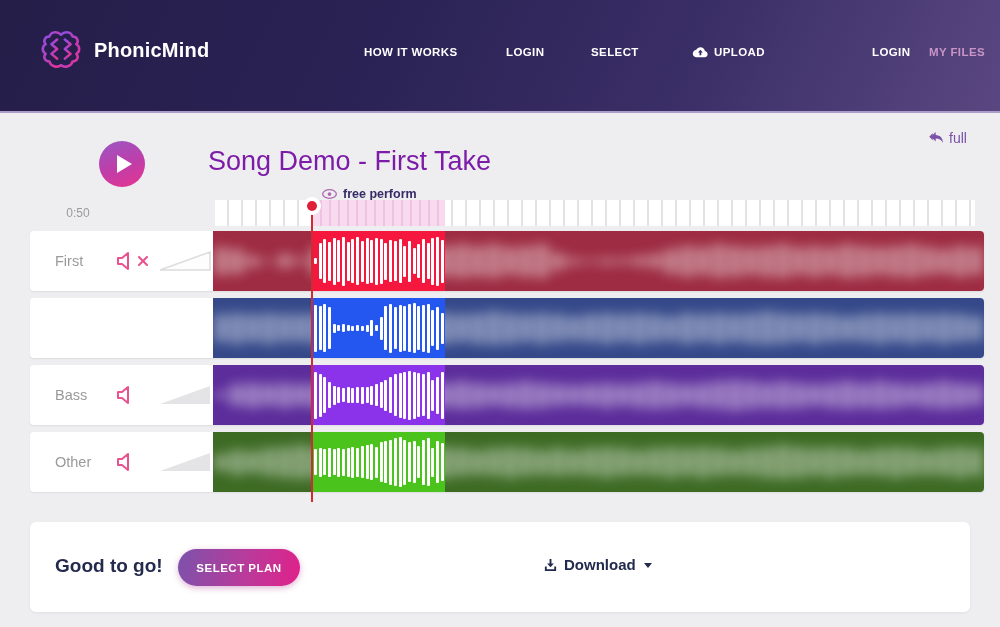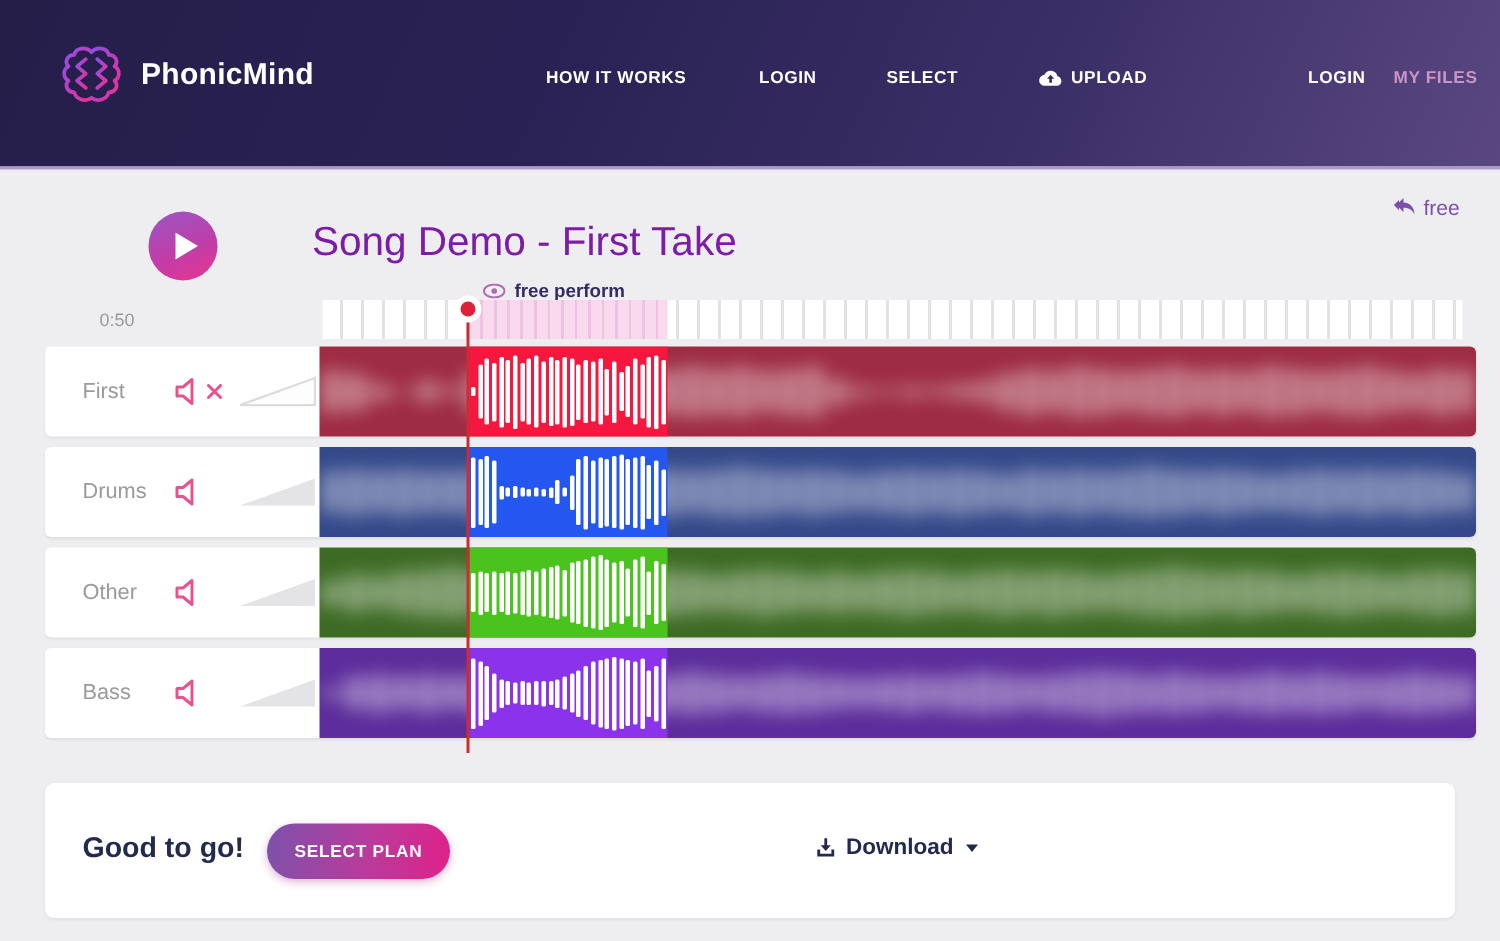--- a/index.html
+++ b/index.html
@@ -130,21 +130,21 @@
 
   <div class="back-link">
     <span>
       <svg width="17" height="14" viewBox="0 0 20 16">
         <g fill="#7a50a8">
           <path d="M9 1 L3.5 6.5 L9 12 L9 8.6 C13.5 8.6 16.3 10.4 17.5 14 C17.8 8.2 14.2 4.6 9 4.4 Z"></path>
           <path d="M5.5 2.5 L1.5 6.5 L5.5 10.5 L5.5 8 L3.8 6.5 L5.5 5 Z"></path>
         </g>
       </svg>
     </span>
-    <span>free</span>
+    <span>full</span>
   </div>
 
   <div class="play-btn">
     <span class="play-tri"></span>
   </div>
   <div class="song-title">Song Demo - First Take</div>
 
   <div class="free-sample">
     <span>
       <svg width="15" height="10" viewBox="0 0 16 10">
@@ -265,36 +265,20 @@
             <i style="height: 44px;"></i>
             <i style="height: 36px;"></i>
             <i style="height: 47px;"></i>
             <i style="height: 49px;"></i>
             <i style="height: 43px;"></i>
           </div>
       </div>
     </div>
 
     <div class="track-row" style="--base: #35498a; --active: #2456f0;">
-      <div class="track-controls">
-        <span class="track-label">Drums</span>
-        <span class="speaker-wrap">
-          <span>
-            <svg width="26" height="26" viewBox="0 0 26 26">
-              <path d="M7 10 L11 10 L17 5 L17 21 L11 16 L7 16 Z" fill="none" stroke="#e8538f" stroke-width="2" stroke-linejoin="round"></path>
-            </svg>
-          </span>
-
-        </span>
-        <span class="wedge-wrap">
-          <svg width="52" height="22" viewBox="0 0 52 22">
-            <polygon class="wedge-fill" points="1,20 51,2 51,20"></polygon>
-          </svg>
-        </span>
-      </div>
       <div class="waveform">
         <div class="wave-bg">
             <i style="height: 28px;"></i>
             <i style="height: 31px;"></i>
             <i style="height: 28px;"></i>
             <i style="height: 31px;"></i>
             <i style="height: 28px;"></i>
             <i style="height: 28px;"></i>
             <i style="height: 31px;"></i>
             <i style="height: 28px;"></i>
@@ -361,121 +345,20 @@
             <i style="height: 47px;"></i>
             <i style="height: 45px;"></i>
             <i style="height: 48px;"></i>
             <i style="height: 50px;"></i>
             <i style="height: 44px;"></i>
             <i style="height: 47px;"></i>
             <i style="height: 49px;"></i>
             <i style="height: 36px;"></i>
             <i style="height: 43px;"></i>
             <i style="height: 31px;"></i>
-          </div>
-      </div>
-    </div>
-
-    <div class="track-row" style="--base: #3d6b24; --active: #4ac41c;">
-      <div class="track-controls">
-        <span class="track-label">Other</span>
-        <span class="speaker-wrap">
-          <span>
-            <svg width="26" height="26" viewBox="0 0 26 26">
-              <path d="M7 10 L11 10 L17 5 L17 21 L11 16 L7 16 Z" fill="none" stroke="#e8538f" stroke-width="2" stroke-linejoin="round"></path>
-            </svg>
-          </span>
-
-        </span>
-        <span class="wedge-wrap">
-          <svg width="52" height="22" viewBox="0 0 52 22">
-            <polygon class="wedge-fill" points="1,20 51,2 51,20"></polygon>
-          </svg>
-        </span>
-      </div>
-      <div class="waveform">
-        <div class="wave-bg">
-            <i style="height: 17px;"></i>
-            <i style="height: 25px;"></i>
-            <i style="height: 22px;"></i>
-            <i style="height: 28px;"></i>
-            <i style="height: 31px;"></i>
-            <i style="height: 34px;"></i>
-            <i style="height: 31px;"></i>
-            <i style="height: 28px;"></i>
-            <i style="height: 28px;"></i>
-            <i style="height: 28px;"></i>
-            <i style="height: 28px;"></i>
-            <i style="height: 28px;"></i>
-            <i style="height: 28px;"></i>
-            <i style="height: 28px;"></i>
-            <i style="height: 31px;"></i>
-            <i style="height: 28px;"></i>
-            <i style="height: 25px;"></i>
-            <i style="height: 28px;"></i>
-            <i style="height: 31px;"></i>
-            <i style="height: 28px;"></i>
-            <i style="height: 25px;"></i>
-            <i style="height: 28px;"></i>
-            <i style="height: 25px;"></i>
-            <i style="height: 28px;"></i>
-            <i style="height: 31px;"></i>
-            <i style="height: 28px;"></i>
-            <i style="height: 25px;"></i>
-            <i style="height: 28px;"></i>
-            <i style="height: 31px;"></i>
-            <i style="height: 28px;"></i>
-            <i style="height: 31px;"></i>
-            <i style="height: 28px;"></i>
-            <i style="height: 25px;"></i>
-            <i style="height: 28px;"></i>
-            <i style="height: 31px;"></i>
-            <i style="height: 34px;"></i>
-            <i style="height: 31px;"></i>
-            <i style="height: 28px;"></i>
-            <i style="height: 31px;"></i>
-            <i style="height: 28px;"></i>
-            <i style="height: 25px;"></i>
-            <i style="height: 28px;"></i>
-            <i style="height: 31px;"></i>
-            <i style="height: 28px;"></i>
-            <i style="height: 25px;"></i>
-            <i style="height: 28px;"></i>
-            <i style="height: 31px;"></i>
-            <i style="height: 28px;"></i>
-          </div>
-        <div class="wave-sample">
-            <i style="height: 26px;"></i>
-            <i style="height: 29px;"></i>
-            <i style="height: 26px;"></i>
-            <i style="height: 29px;"></i>
-            <i style="height: 26px;"></i>
-            <i style="height: 29px;"></i>
-            <i style="height: 27px;"></i>
-            <i style="height: 29px;"></i>
-            <i style="height: 31px;"></i>
-            <i style="height: 29px;"></i>
-            <i style="height: 32px;"></i>
-            <i style="height: 34px;"></i>
-            <i style="height: 36px;"></i>
-            <i style="height: 31px;"></i>
-            <i style="height: 40px;"></i>
-            <i style="height: 42px;"></i>
-            <i style="height: 45px;"></i>
-            <i style="height: 48px;"></i>
-            <i style="height: 50px;"></i>
-            <i style="height: 45px;"></i>
-            <i style="height: 40px;"></i>
-            <i style="height: 42px;"></i>
-            <i style="height: 32px;"></i>
-            <i style="height: 45px;"></i>
-            <i style="height: 48px;"></i>
-            <i style="height: 29px;"></i>
-            <i style="height: 42px;"></i>
-            <i style="height: 38px;"></i>
           </div>
       </div>
     </div>
 
     <div class="track-row" style="--base: #5c2d9b; --active: #8a33ea;">
       <div class="track-controls">
         <span class="track-label">Bass</span>
         <span class="speaker-wrap">
           <span>
             <svg width="26" height="26" viewBox="0 0 26 26">
@@ -563,20 +446,121 @@
             <i style="height: 45px;"></i>
             <i style="height: 47px;"></i>
             <i style="height: 49px;"></i>
             <i style="height: 47px;"></i>
             <i style="height: 44px;"></i>
             <i style="height: 42px;"></i>
             <i style="height: 47px;"></i>
             <i style="height: 31px;"></i>
             <i style="height: 37px;"></i>
             <i style="height: 47px;"></i>
+          </div>
+      </div>
+    </div>
+
+    <div class="track-row" style="--base: #3d6b24; --active: #4ac41c;">
+      <div class="track-controls">
+        <span class="track-label">Other</span>
+        <span class="speaker-wrap">
+          <span>
+            <svg width="26" height="26" viewBox="0 0 26 26">
+              <path d="M7 10 L11 10 L17 5 L17 21 L11 16 L7 16 Z" fill="none" stroke="#e8538f" stroke-width="2" stroke-linejoin="round"></path>
+            </svg>
+          </span>
+
+        </span>
+        <span class="wedge-wrap">
+          <svg width="52" height="22" viewBox="0 0 52 22">
+            <polygon class="wedge-fill" points="1,20 51,2 51,20"></polygon>
+          </svg>
+        </span>
+      </div>
+      <div class="waveform">
+        <div class="wave-bg">
+            <i style="height: 17px;"></i>
+            <i style="height: 25px;"></i>
+            <i style="height: 22px;"></i>
+            <i style="height: 28px;"></i>
+            <i style="height: 31px;"></i>
+            <i style="height: 34px;"></i>
+            <i style="height: 31px;"></i>
+            <i style="height: 28px;"></i>
+            <i style="height: 28px;"></i>
+            <i style="height: 28px;"></i>
+            <i style="height: 28px;"></i>
+            <i style="height: 28px;"></i>
+            <i style="height: 28px;"></i>
+            <i style="height: 28px;"></i>
+            <i style="height: 31px;"></i>
+            <i style="height: 28px;"></i>
+            <i style="height: 25px;"></i>
+            <i style="height: 28px;"></i>
+            <i style="height: 31px;"></i>
+            <i style="height: 28px;"></i>
+            <i style="height: 25px;"></i>
+            <i style="height: 28px;"></i>
+            <i style="height: 25px;"></i>
+            <i style="height: 28px;"></i>
+            <i style="height: 31px;"></i>
+            <i style="height: 28px;"></i>
+            <i style="height: 25px;"></i>
+            <i style="height: 28px;"></i>
+            <i style="height: 31px;"></i>
+            <i style="height: 28px;"></i>
+            <i style="height: 31px;"></i>
+            <i style="height: 28px;"></i>
+            <i style="height: 25px;"></i>
+            <i style="height: 28px;"></i>
+            <i style="height: 31px;"></i>
+            <i style="height: 34px;"></i>
+            <i style="height: 31px;"></i>
+            <i style="height: 28px;"></i>
+            <i style="height: 31px;"></i>
+            <i style="height: 28px;"></i>
+            <i style="height: 25px;"></i>
+            <i style="height: 28px;"></i>
+            <i style="height: 31px;"></i>
+            <i style="height: 28px;"></i>
+            <i style="height: 25px;"></i>
+            <i style="height: 28px;"></i>
+            <i style="height: 31px;"></i>
+            <i style="height: 28px;"></i>
+          </div>
+        <div class="wave-sample">
+            <i style="height: 26px;"></i>
+            <i style="height: 29px;"></i>
+            <i style="height: 26px;"></i>
+            <i style="height: 29px;"></i>
+            <i style="height: 26px;"></i>
+            <i style="height: 29px;"></i>
+            <i style="height: 27px;"></i>
+            <i style="height: 29px;"></i>
+            <i style="height: 31px;"></i>
+            <i style="height: 29px;"></i>
+            <i style="height: 32px;"></i>
+            <i style="height: 34px;"></i>
+            <i style="height: 36px;"></i>
+            <i style="height: 31px;"></i>
+            <i style="height: 40px;"></i>
+            <i style="height: 42px;"></i>
+            <i style="height: 45px;"></i>
+            <i style="height: 48px;"></i>
+            <i style="height: 50px;"></i>
+            <i style="height: 45px;"></i>
+            <i style="height: 40px;"></i>
+            <i style="height: 42px;"></i>
+            <i style="height: 32px;"></i>
+            <i style="height: 45px;"></i>
+            <i style="height: 48px;"></i>
+            <i style="height: 29px;"></i>
+            <i style="height: 42px;"></i>
+            <i style="height: 38px;"></i>
           </div>
       </div>
     </div>
   </div>
 
   <div class="bottom-card">
     <span class="status-text">Good to go!</span>
     <button class="select-plan-btn">SELECT PLAN</button>
     <span class="download-btn">
       <span>

